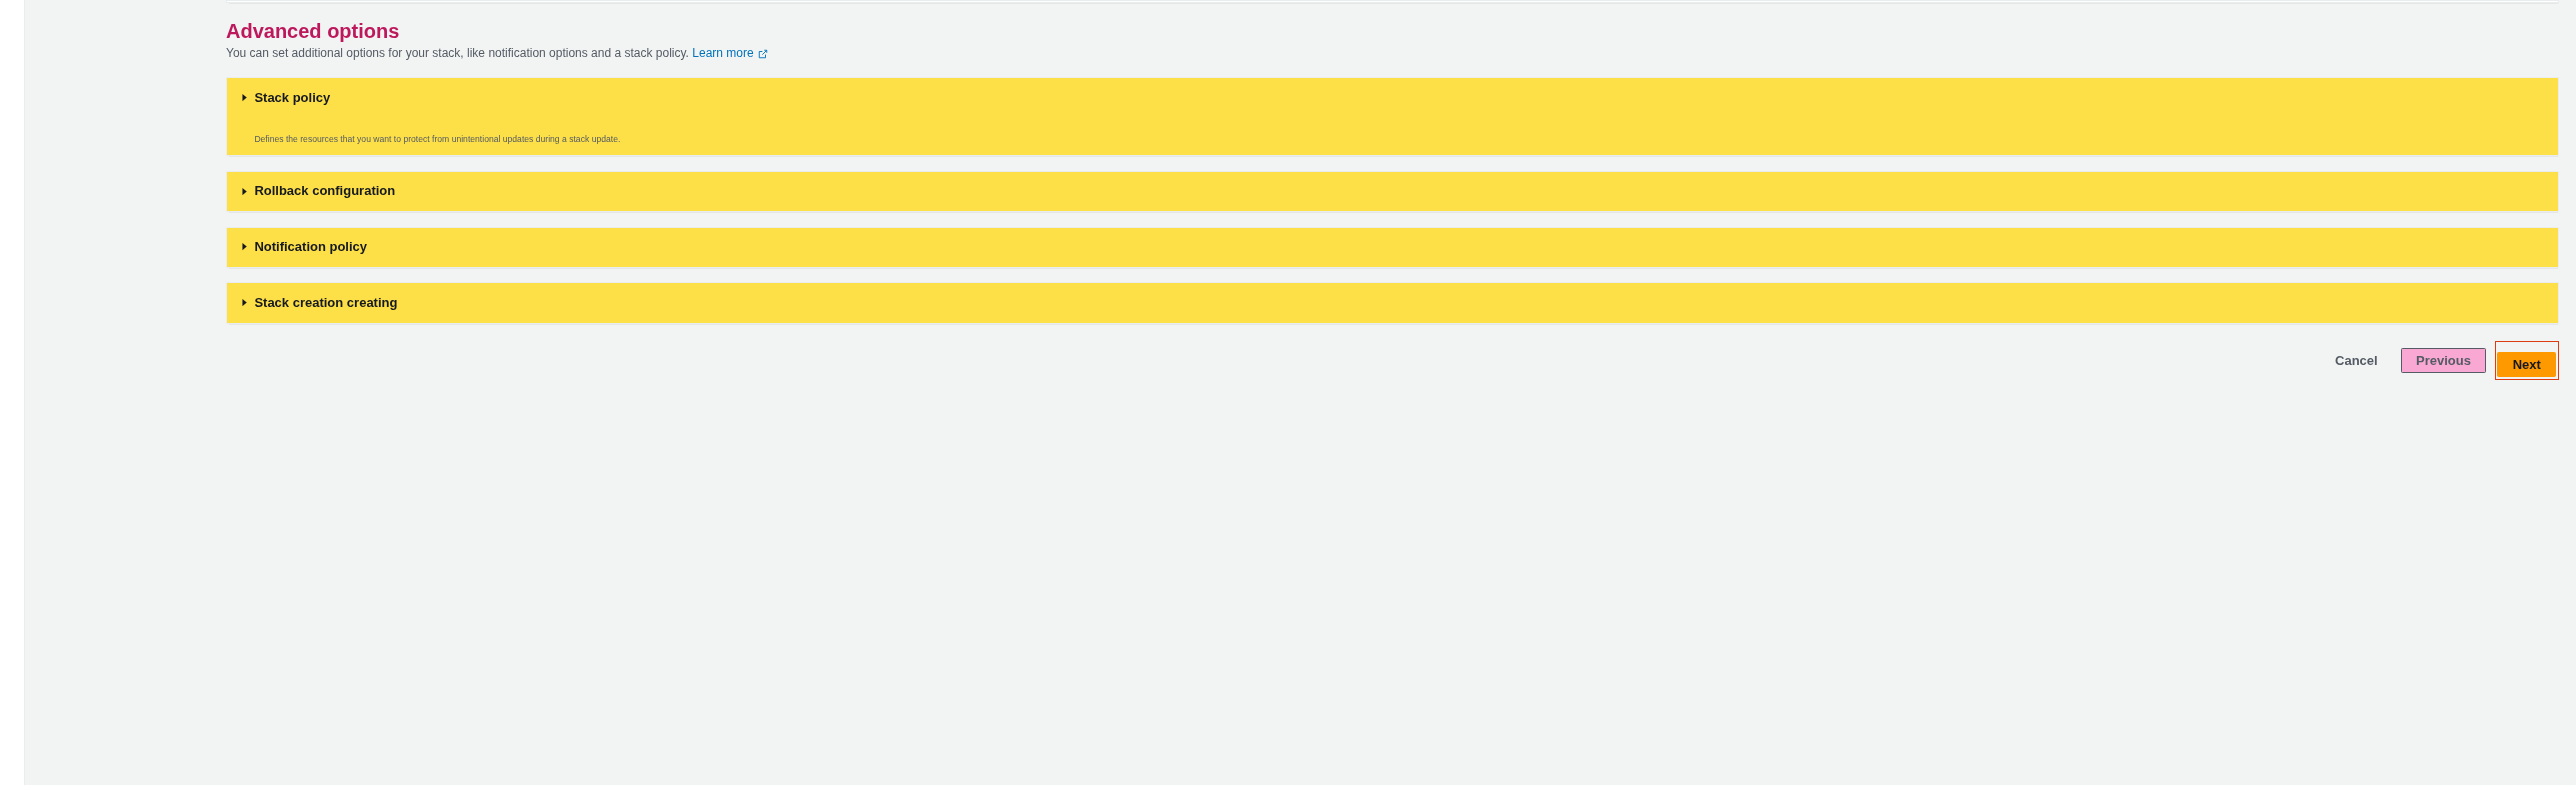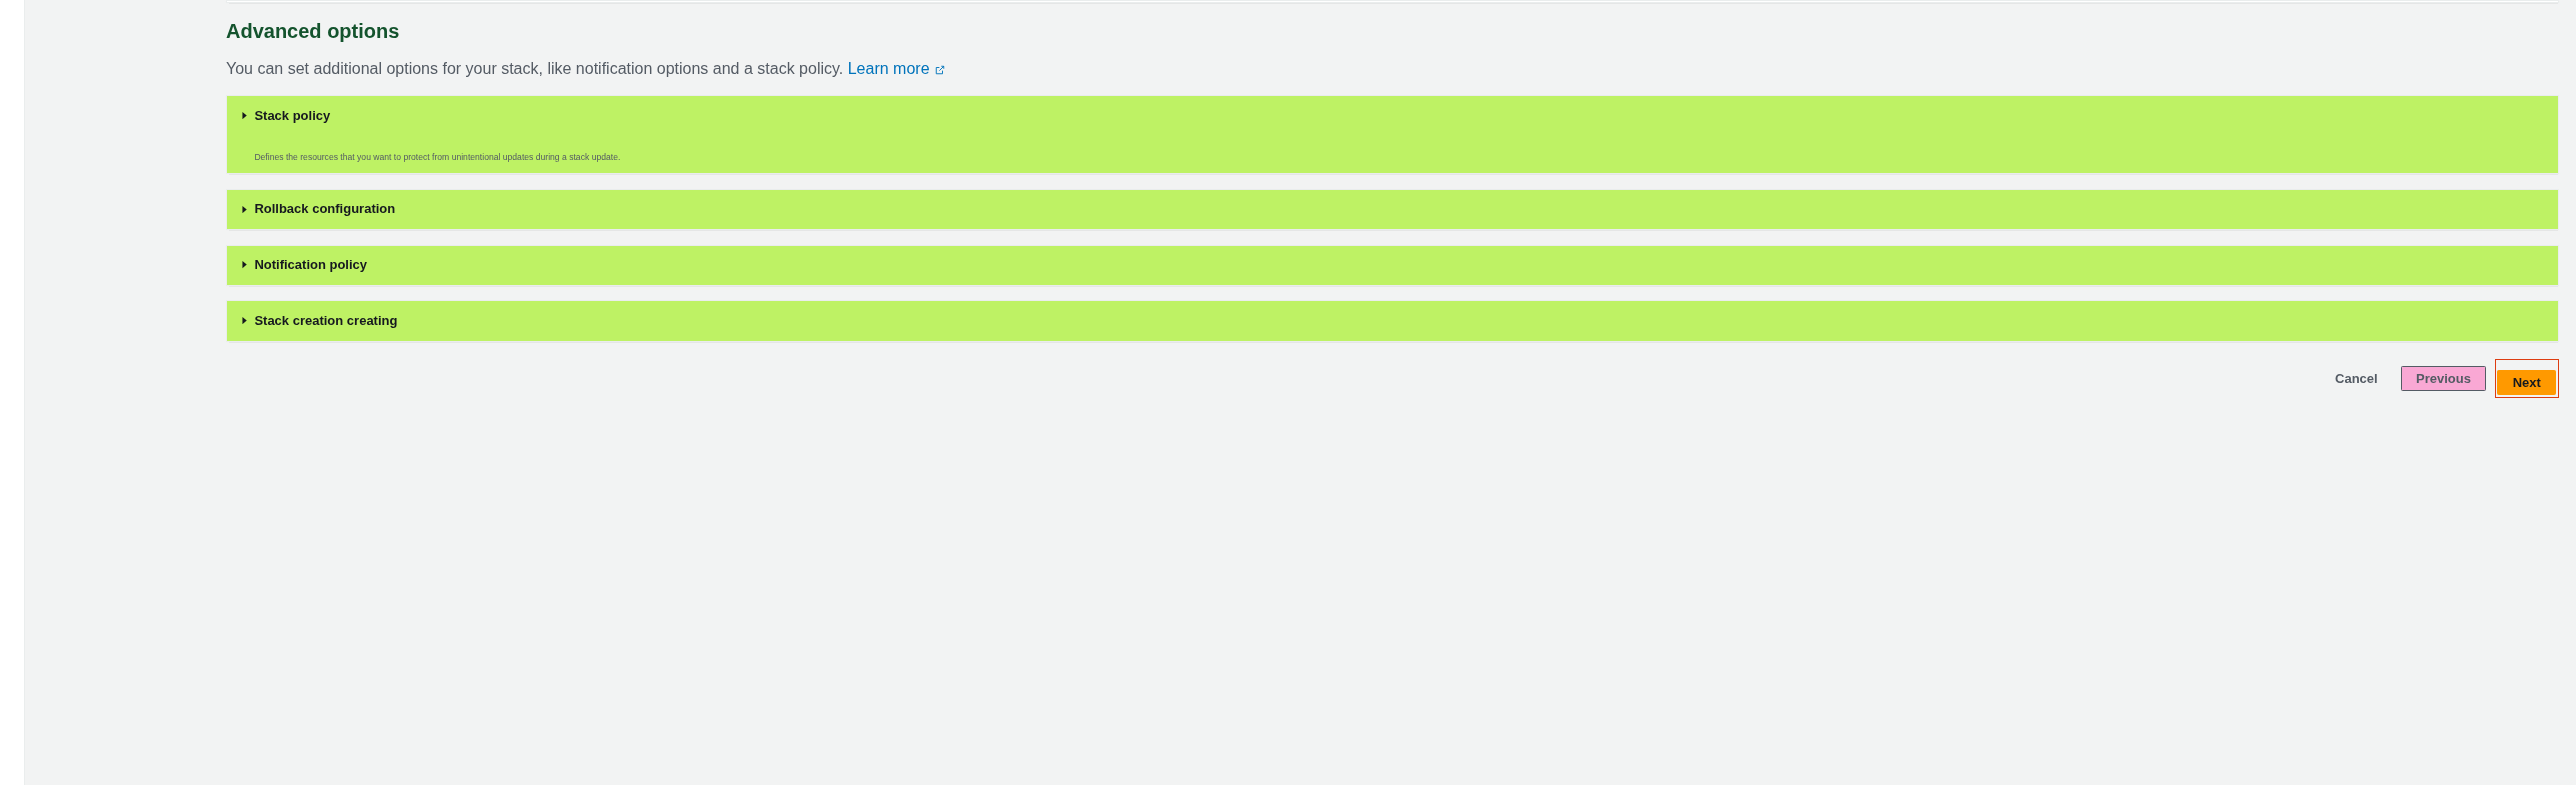--- a/index.html
+++ b/index.html
@@ -35,46 +35,46 @@
       background-color: #ffffff;
       border: 0.7px solid #eaeded;
       box-shadow: 0 0.7px 0.7px 0 rgba(0,0,0,0.05);
       height: 2.9px;
       margin-bottom: 17.3px;
     }
     
     .section-title {
       font-size: 20px;
       font-weight: 700;
-      color: #14532d;
-      margin-bottom: 17px;
+      color: #be185d;
+      margin-bottom: 3px;
     }
     
     .section-subtitle {
-      font-size: 16px;
+      font-size: 12px;
       color: #545b64;
       margin-bottom: 17.3px;
     }
     
     .learn-more-link {
       color: #0073bb;
       text-decoration: none;
       cursor: pointer;
     }
     
     .external-icon {
       display: inline-block;
       width: 10px;
       height: 10px;
       vertical-align: middle;
       margin-left: 1.4px;
     }
     
     .expandable-panel {
-      background-color: #bef264;
+      background-color: #fde047;
       border: 0.7px solid #eaeded;
       box-shadow: 0 0.7px 0.7px 0 rgba(0,0,0,0.05);
       margin-bottom: 14.4px;
       padding: 11.5px 14.4px;
     }
     
     .panel-header {
       display: flex;
       align-items: flex-start;
       cursor: pointer;

